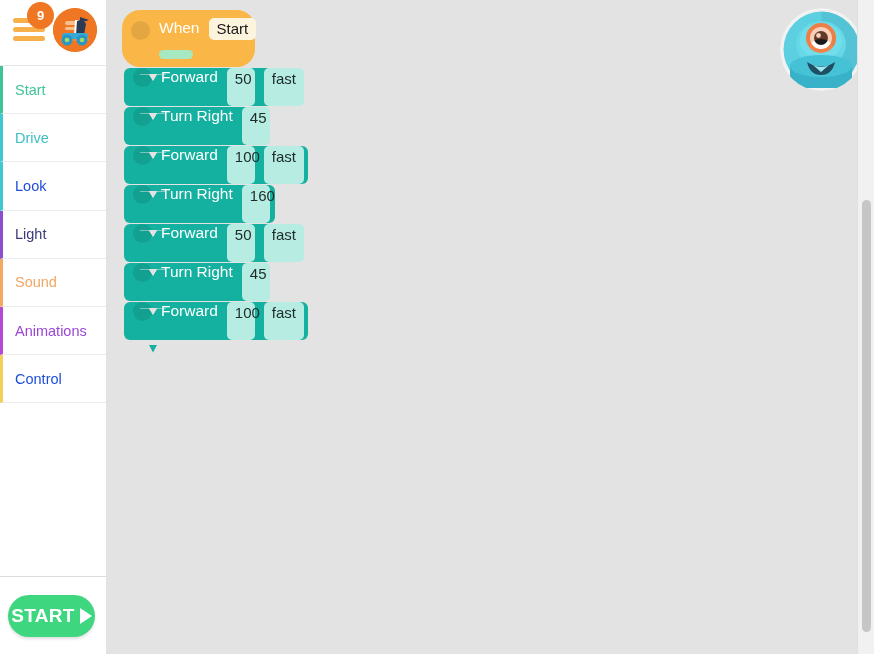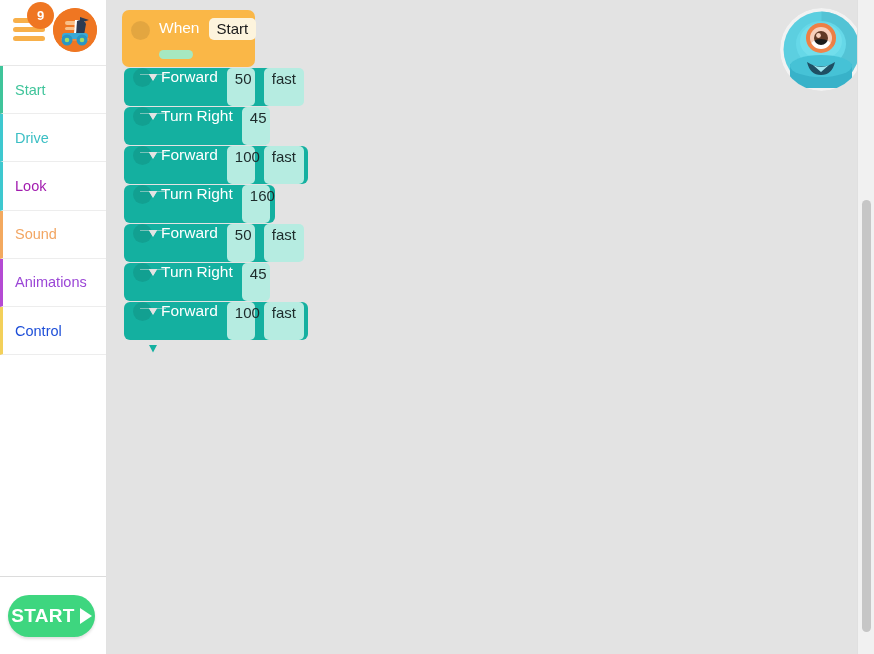--- a/index.html
+++ b/index.html
@@ -103,21 +103,21 @@
 
   
   #program { position: absolute; left: 15px; top: 10px; }
   .blk { position: relative; }
   .blk-body {
     position: relative; border-radius: 6px;
     display: flex; 
     height: 38px; padding: 0 10px 0 9px;
     color: #fff; cursor: pointer;
   }
-  .blk.when .blk-body { height: 57px; border-radius: 7px; align-items: flex-start; padding-top: 8px; }
+  .blk.when .blk-body { height: 57px; border-radius: 18px; align-items: flex-start; padding-top: 8px; }
   .handle {
     width: 19px; height: 19px; border-radius: 50%;
     flex: 0 0 19px; margin-right: 9px;
   }
   .blk.when .handle { background: rgba(0,0,0,.09); margin-top: 3px; }
   .blk.act .handle { background: rgba(0,0,0,.09); }
   .blk-label { font-size: 15.5px; white-space: nowrap; }
   .blk.when .blk-label { margin-top: 1px; }
   .chip {
     margin-left: 9px; border-radius: 5px;
@@ -173,22 +173,25 @@
       </div>
     </div>
 
     <div id="navlist">
       <div class="nav-item" style="color: rgb(63, 196, 154); border-left-color: rgb(63, 196, 154);">
         <span>Start</span>
       </div>
       <div class="nav-item" style="color: rgb(59, 191, 196); border-left-color: rgb(62, 200, 207);">
         <span>Drive</span>
       </div>
-      <div class="nav-item" style="color: #a21caf; border-left-color: rgb(62, 200, 207);">
+      <div class="nav-item" style="color: #1d4ed8; border-left-color: rgb(62, 200, 207);">
         <span>Look</span>
+      </div>
+      <div class="nav-item" style="color: rgb(59, 59, 120); border-left-color: rgb(138, 79, 208);">
+        <span>Light</span>
       </div>
       <div class="nav-item" style="color: rgb(242, 166, 99); border-left-color: rgb(243, 169, 95);">
         <span>Sound</span>
       </div>
       <div class="nav-item" style="color: rgb(155, 70, 214); border-left-color: rgb(180, 74, 211);">
         <span>Animations</span>
       </div>
       <div class="nav-item" style="color: #1d4ed8; border-left-color: rgb(243, 208, 90);">
         <span>Control</span>
       </div>

